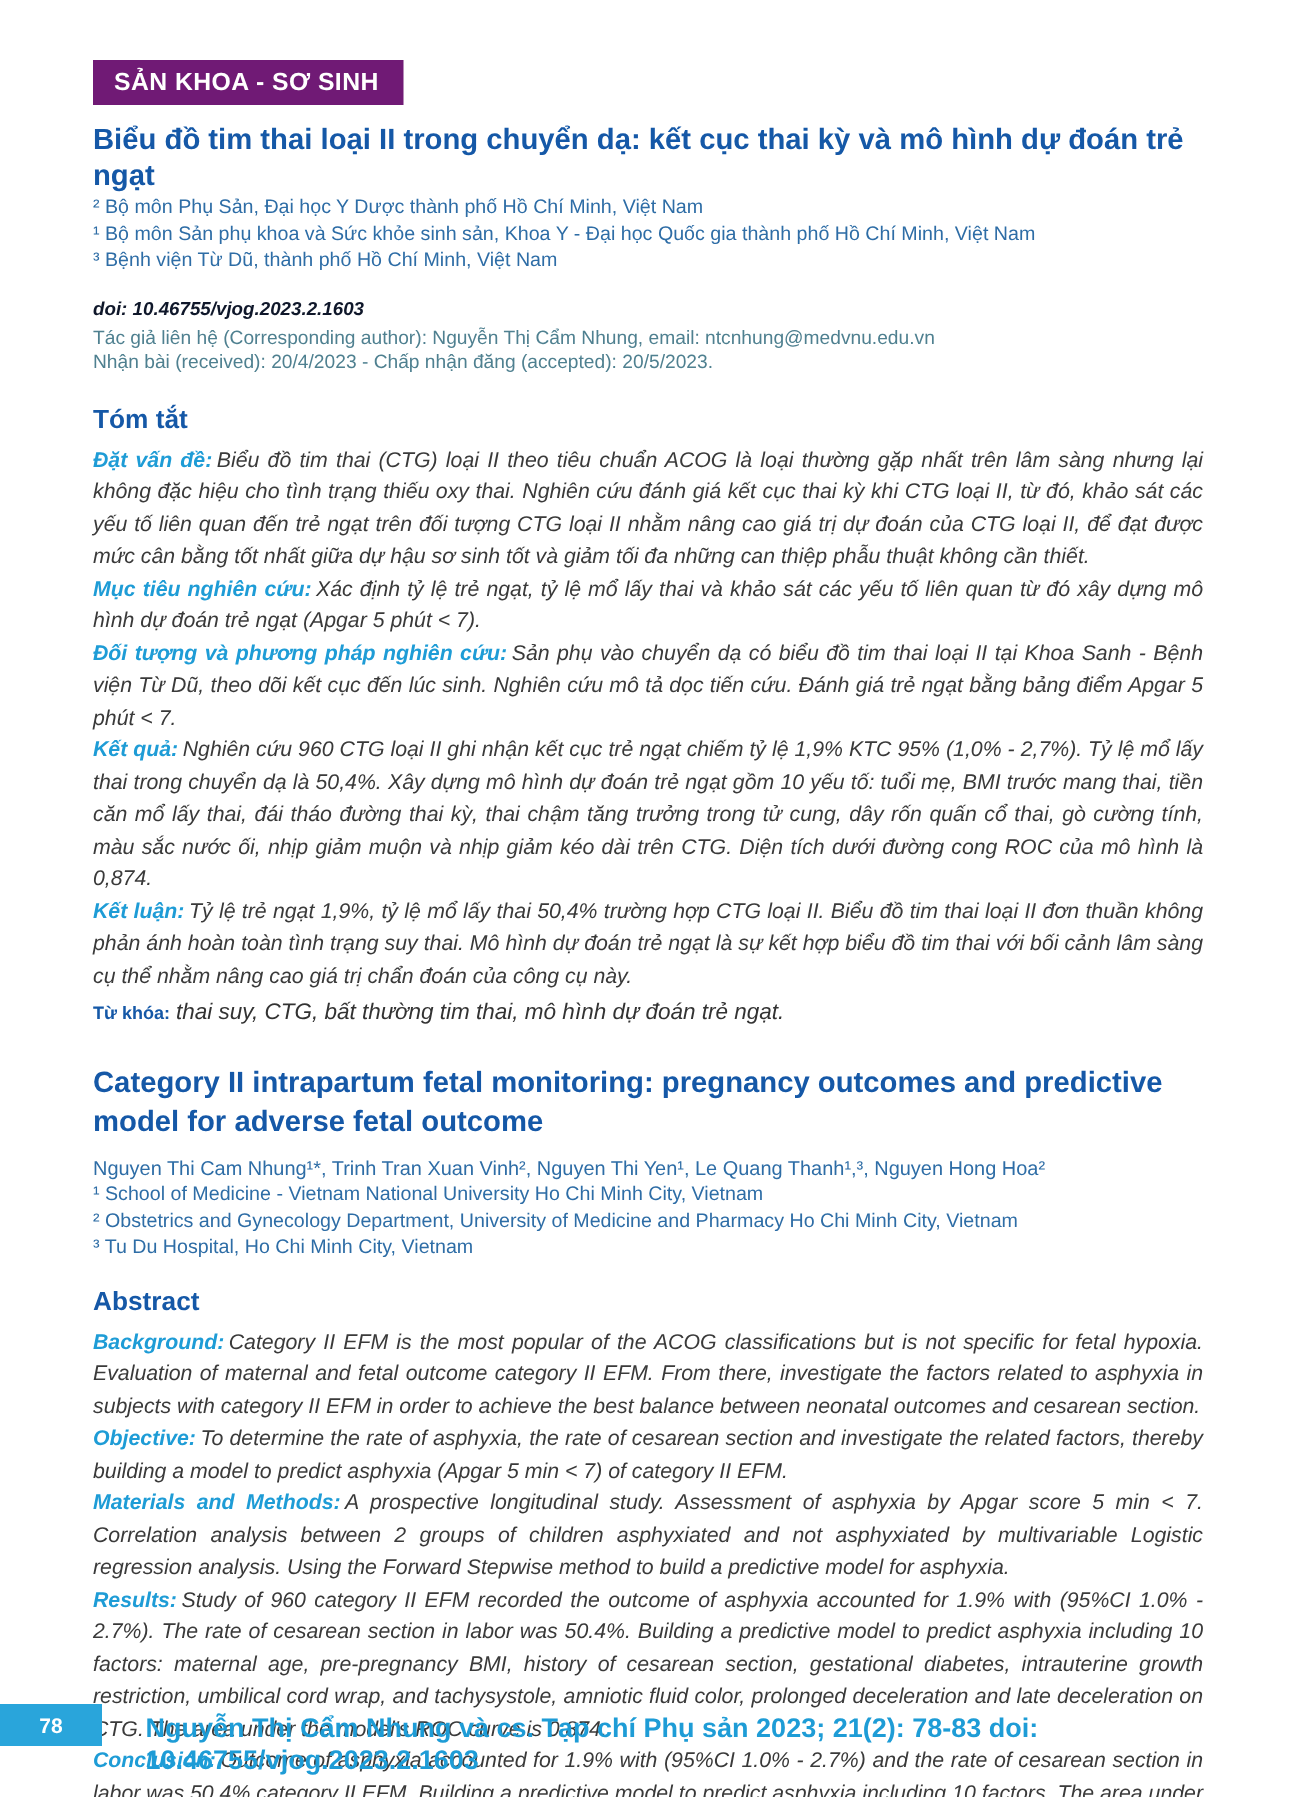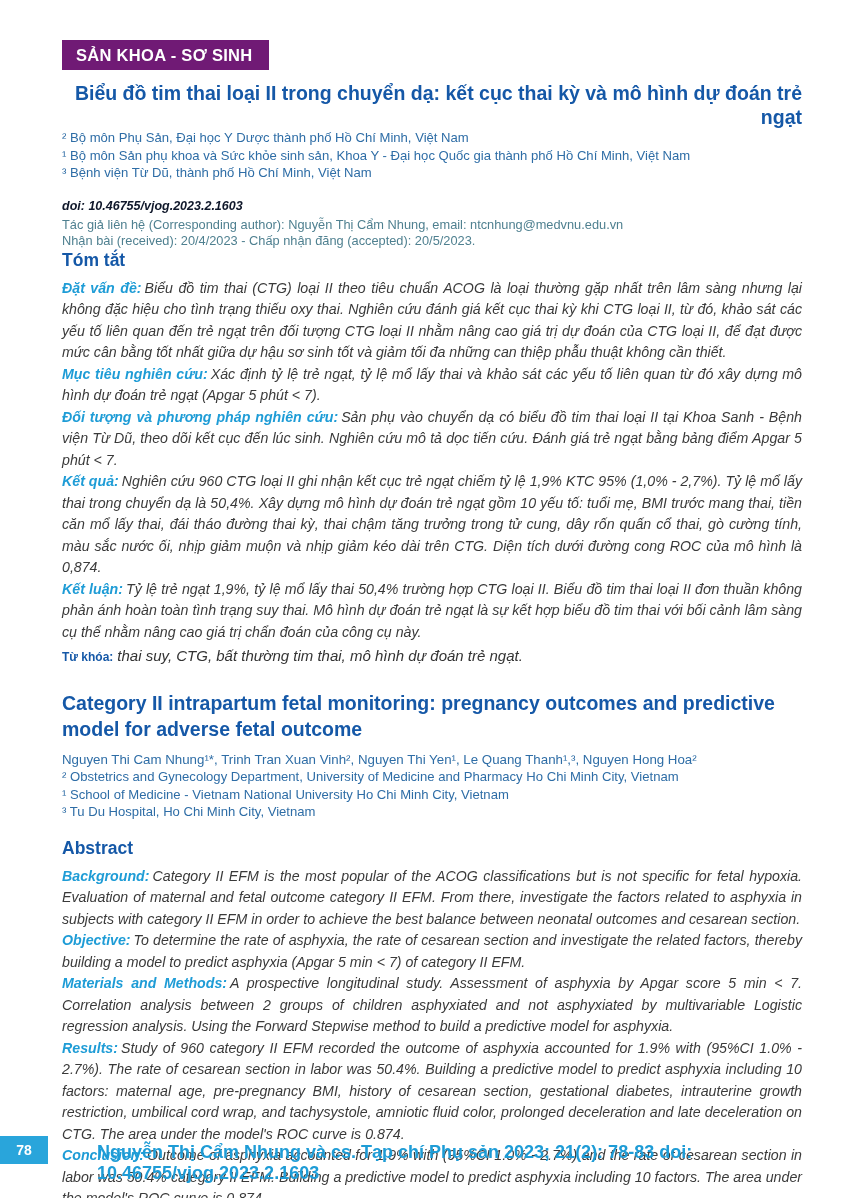--- a/index.html
+++ b/index.html
@@ -16,32 +16,32 @@
     display: inline-block;
     background: #701a75; color: #ffffff;
     font-weight: 700; font-size: 16.5px;
     letter-spacing: .3px;
     padding: 6px 16px 5px 14px;
   }
 
   .vn-title {
     margin-top: 11px;
     color: #1558A7; font-weight: 700;
-    font-size: 19.5px; line-height: 24px; text-align: right;
+    font-size: 19.5px; line-height: 24px;
   }
 
   .authors { margin-top: 7px; color: #2E6DA6; font-size: 13.3px; line-height: 17px; }
   .affil   { color: #2E6DA6; font-size: 13.1px; line-height: 17.5px; }
 
   .meta { margin-top: 17px; }
   .doi-line { color: #0f172a; font-style: italic; font-weight: 700; font-size: 12.5px; margin-bottom: 4px; }
   .meta-line { color: #4F8090; font-size: 12.8px; line-height: 16.5px; }
 
   .section-h {
-    margin-bottom: 7px;
+    margin-top: 19px; margin-bottom: 7px;
     color: #1558A7; font-weight: 700; font-size: 17.5px;
   }
   .section-h.en { margin-top: 17px; }
 
   .para {
     font-size: 14.2px; font-style: italic; color: #3a3a3a;
     line-height: 21.5px; text-align: justify;
   }
   .para .lbl { font-weight: 700; color: #1E9CD6; padding-right: 3px; }
 
@@ -52,21 +52,21 @@
   .en-title {
     margin-top: 26px;
     color: #1558A7; font-weight: 700;
     font-size: 19.5px; line-height: 26px;
   }
   .en-authors { margin-top: 9px; }
 
   .footer { position: absolute; left: 0; top: 1136px; width: 862px; height: 28px; }
   .page-box {
     position: absolute; left: 0; top: 0;
-    width: 48px; height: 28px;
+    width: 68px; height: 28px;
     background: #29A5DB; color: #ffffff;
     font-weight: 700; font-size: 14px;
     display: flex; align-items: center; justify-content: center;
   }
   .citation {
     position: absolute; left: 97px; top: 6px;
     color: #1E9CD6; font-weight: 700; 
     font-size: 18px;
   }
 </style>
@@ -107,22 +107,22 @@
     <span class="lbl">Kết luận:</span><span>Tỷ lệ trẻ ngạt 1,9%, tỷ lệ mổ lấy thai 50,4% trường hợp CTG loại II. Biểu đồ tim thai loại II đơn thuần không phản ánh hoàn toàn tình trạng suy thai. Mô hình dự đoán trẻ ngạt là sự kết hợp biểu đồ tim thai với bối cảnh lâm sàng cụ thể nhằm nâng cao giá trị chẩn đoán của công cụ này.</span>
   </p>
 
   <div class="kw-row">
     <span class="kw-label">Từ khóa:</span><span class="kw-text">thai suy, CTG, bất thường tim thai, mô hình dự đoán trẻ ngạt.</span>
   </div>
 
   <h1 class="en-title">Category II intrapartum fetal monitoring: pregnancy outcomes and predictive model for adverse fetal outcome</h1>
 
   <div class="authors en-authors">Nguyen Thi Cam Nhung¹*, Trinh Tran Xuan Vinh², Nguyen Thi Yen¹, Le Quang Thanh¹,³, Nguyen Hong Hoa²</div>
+  <div class="affil">¹ School of Medicine - Vietnam National University Ho Chi Minh City, Vietnam</div>
   <div class="affil">² Obstetrics and Gynecology Department, University of Medicine and Pharmacy Ho Chi Minh City, Vietnam</div>
-  <div class="affil">¹ School of Medicine - Vietnam National University Ho Chi Minh City, Vietnam</div>
   <div class="affil">³ Tu Du Hospital, Ho Chi Minh City, Vietnam</div>
 
   <h2 class="section-h en">Abstract</h2>
 
   <p class="para">
     <span class="lbl">Background:</span><span>Category II EFM is the most popular of the ACOG classifications but is not specific for fetal hypoxia. Evaluation of maternal and fetal outcome category II EFM. From there, investigate the factors related to asphyxia in subjects with category II EFM in order to achieve the best balance between neonatal outcomes and cesarean section.</span>
   </p>
   <p class="para">
     <span class="lbl">Objective:</span><span>To determine the rate of asphyxia, the rate of cesarean section and investigate the related factors, thereby building a model to predict asphyxia (Apgar 5 min &lt; 7) of category II EFM.</span>
   </p>

